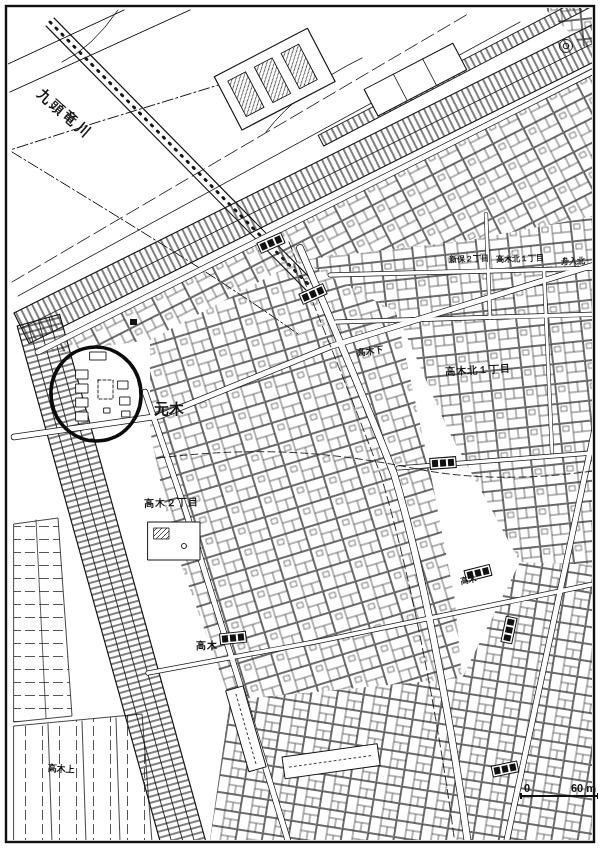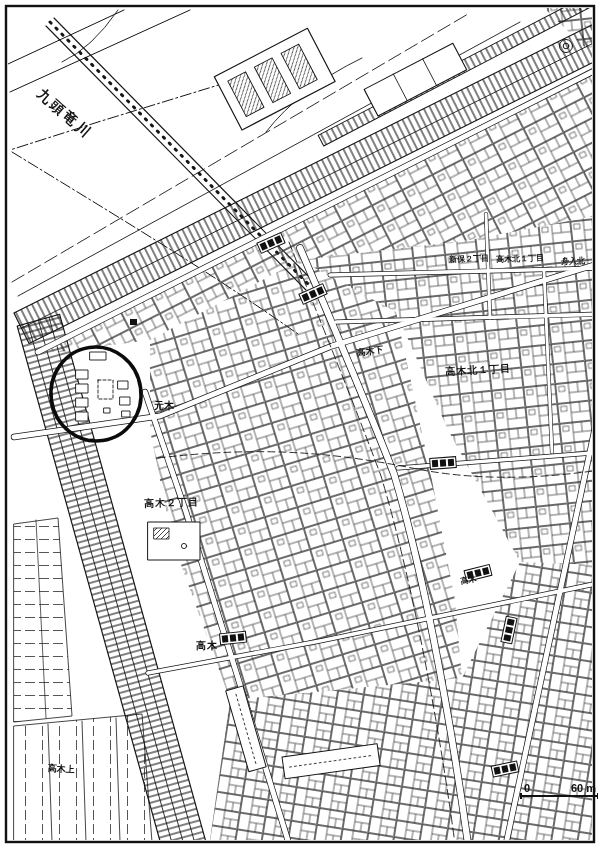--- a/index.html
+++ b/index.html
@@ -223,19 +223,19 @@
     </div>
     <div class="sb-line"></div>
   </div>
 <span class="maplabel" style="left: 44px; top: 86px; font-size: 14px; letter-spacing: 3px; transform: rotate(41deg);">九頭竜川</span>
       <span class="maplabel" style="left: 449px; top: 256px; font-size: 8px; letter-spacing: 0px; transform: rotate(-2deg);">新保２丁目</span>
       <span class="maplabel" style="left: 496px; top: 256px; font-size: 8px; letter-spacing: 0px; transform: rotate(-2deg);">高木北１丁目</span>
       <span class="maplabel" style="left: 561px; top: 258px; font-size: 8px; letter-spacing: 0px; transform: rotate(-2deg);">舟入北</span>
       <span class="maplabel" style="left: 445px; top: 367px; font-size: 10px; letter-spacing: 1px; transform: rotate(-3deg);">高木北１丁目</span>
       <span class="maplabel" style="left: 144px; top: 499px; font-size: 10px; letter-spacing: 1px; transform: rotate(-2deg);">高木２丁目</span>
       <span class="maplabel" style="left: 196px; top: 641px; font-size: 10px; letter-spacing: 1px; transform: rotate(0deg);">高木</span>
-      <span class="maplabel" style="left: 154px; top: 401px; font-size: 10px; letter-spacing: 0px; transform: rotate(0deg);">元木</span>
+      <span class="maplabel" style="left: 154px; top: 401px; font-size: 15px; letter-spacing: 0px; transform: rotate(0deg);">元木</span>
       <span class="maplabel" style="left: 356px; top: 349px; font-size: 9px; letter-spacing: 0px; transform: rotate(-8deg);">高木下</span>
       <span class="maplabel" style="left: 48px; top: 764px; font-size: 9px; letter-spacing: 0px; transform: rotate(3deg);">高木上</span>
       <span class="maplabel" style="left: 460px; top: 578px; font-size: 8px; letter-spacing: 0px; transform: rotate(-10deg);">高木</span>
     </div>
 
 </div>
 
 </body></html>

